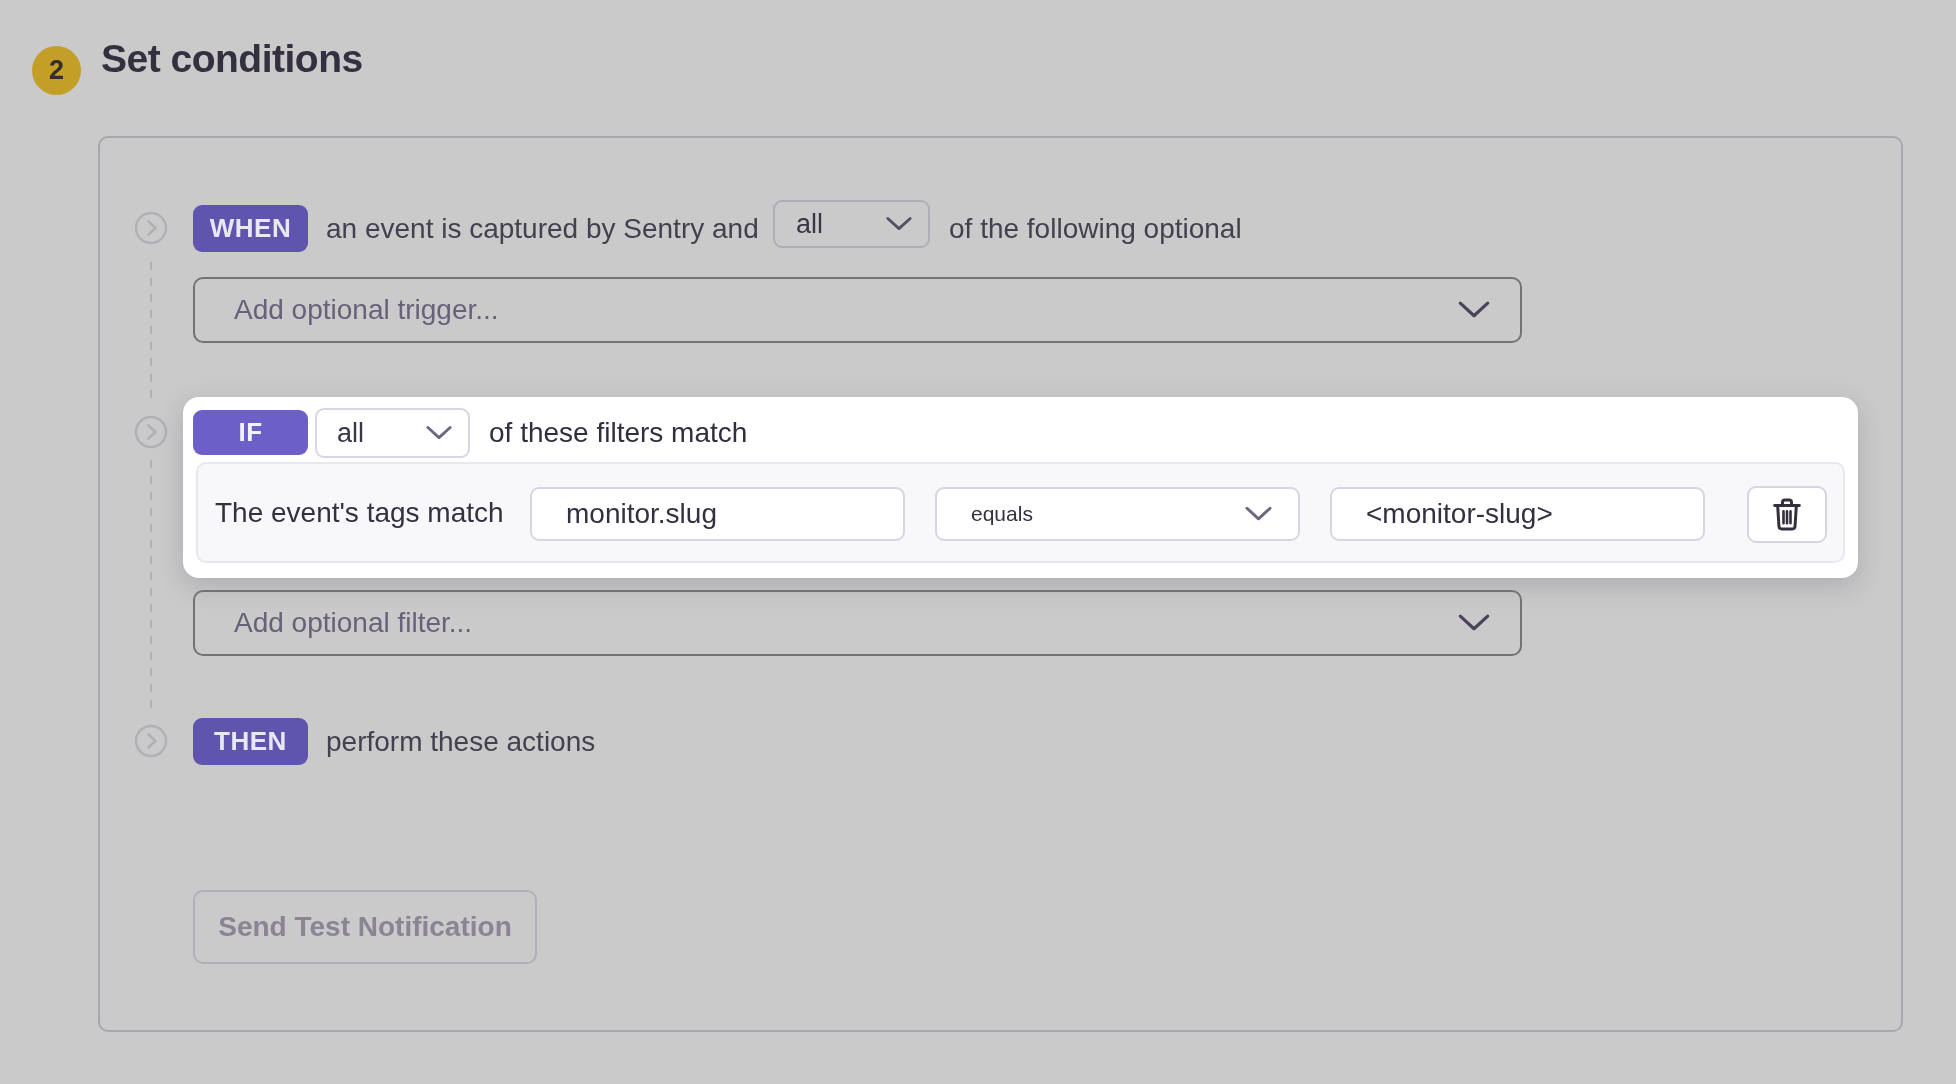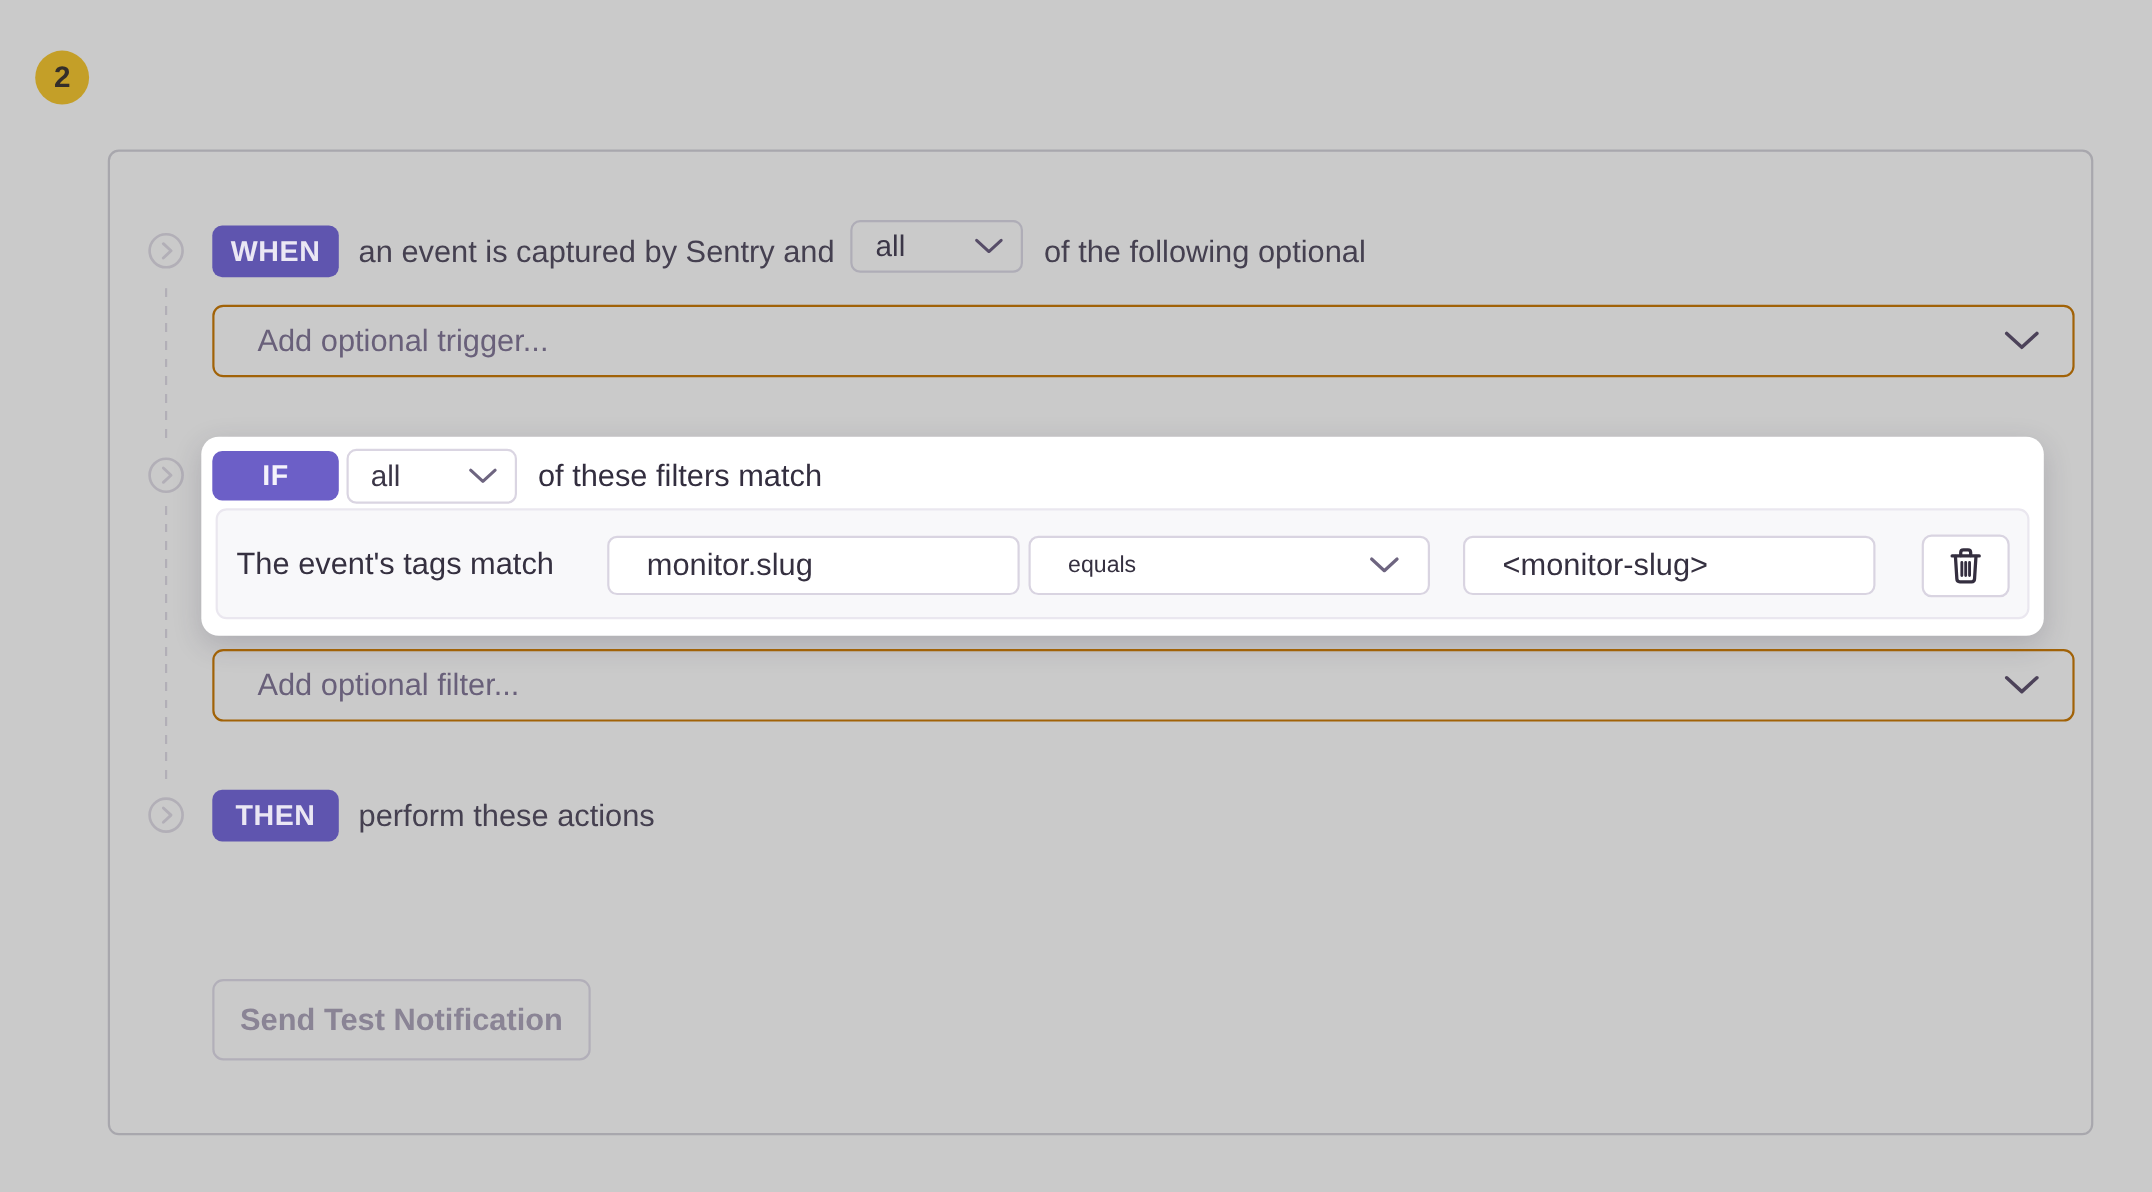--- a/index.html
+++ b/index.html
@@ -65,22 +65,22 @@
     position:absolute; height:48px; width:157px;
     border:2px solid #afadb7; border-radius:9px; background:transparent;
     display:flex; align-items:center; cursor:pointer;
   }
   .when-select { left:773px; top:200px; }
   .mini-select .val { margin-left:21px; font-size:27px; color:#3b3647; }
   .mini-select .chev { position:absolute; right:16px; top:50%; transform:translateY(-50%); display:flex; }
 
   
   .ghost-select {
-    position:absolute; left:193px; width:1693px; height:66px;
-    border:2px solid #a16207; border-radius:10px; background:transparent;
+    position:absolute; left:193px; width:1329px; height:66px;
+    border:2px solid #737373; border-radius:10px; background:transparent;
     display:flex; align-items:center; cursor:pointer;
   }
   .ghost-trigger { top:277px; }
   .ghost-filter  { top:590px; }
   .ghost-action  { top:790px; }
   .ghost-select .ph { margin-left:39px; font-size:28px; color:#69607a; }
   .ghost-select .chev { position:absolute; right:30px; top:50%; transform:translateY(-50%); display:flex; }
 
   
   .if-card {
@@ -104,21 +104,21 @@
   .filter-label {
     position:absolute; left:215px; top:462px; height:78px; line-height:101px;
     font-size:28px; color:#353040; white-space:nowrap;
   }
   .filter-input {
     position:absolute; top:487px; height:54px; width:375px;
     background:#ffffff; border:2px solid #d9d4e1; border-radius:9px;
     padding-left:34px; font-size:28px; color:#353040;
     font-family:"Liberation Sans", sans-serif; outline:none;
   }
-  .input-key   { left:530px;margin-left:22px; }
+  .input-key   { left:530px; }
   .input-value { left:1330px; }
   .match-select {
     position:absolute; left:935px; top:487px; width:365px; height:54px;
     background:#ffffff; border:2px solid #d9d4e1; border-radius:9px;
     display:flex; align-items:center; cursor:pointer;
   }
   .match-select .val { margin-left:34px; font-size:21px; color:#353040; }
   .match-select .chev { position:absolute; right:26px; top:50%; transform:translateY(-50%); display:flex; }
 
   .trash-btn {
@@ -135,20 +135,21 @@
     font-family:"Liberation Sans", sans-serif;
     display:flex; align-items:center; justify-content:center; cursor:pointer;
   }
 </style>
 </head>
 <body>
 
 <div class="stage">
 
   <div class="step-badge">2</div>
+  <div class="page-title">Set conditions</div>
 
   <div class="panel"></div>
 
   <div class="dash dash-1"></div>
   <div class="dash dash-2"></div>
 
   <div class="step-circle circle-when">
     <svg width="34" height="34" viewBox="0 0 34 34" fill="none">
       <circle cx="17" cy="17" r="15" stroke="#b2afb7" stroke-width="2.4"></circle>
       <path d="M14.5 10.5 L21.5 17 L14.5 23.5" stroke="#b2afb7" stroke-width="2.6" stroke-linecap="round" stroke-linejoin="round"></path>

